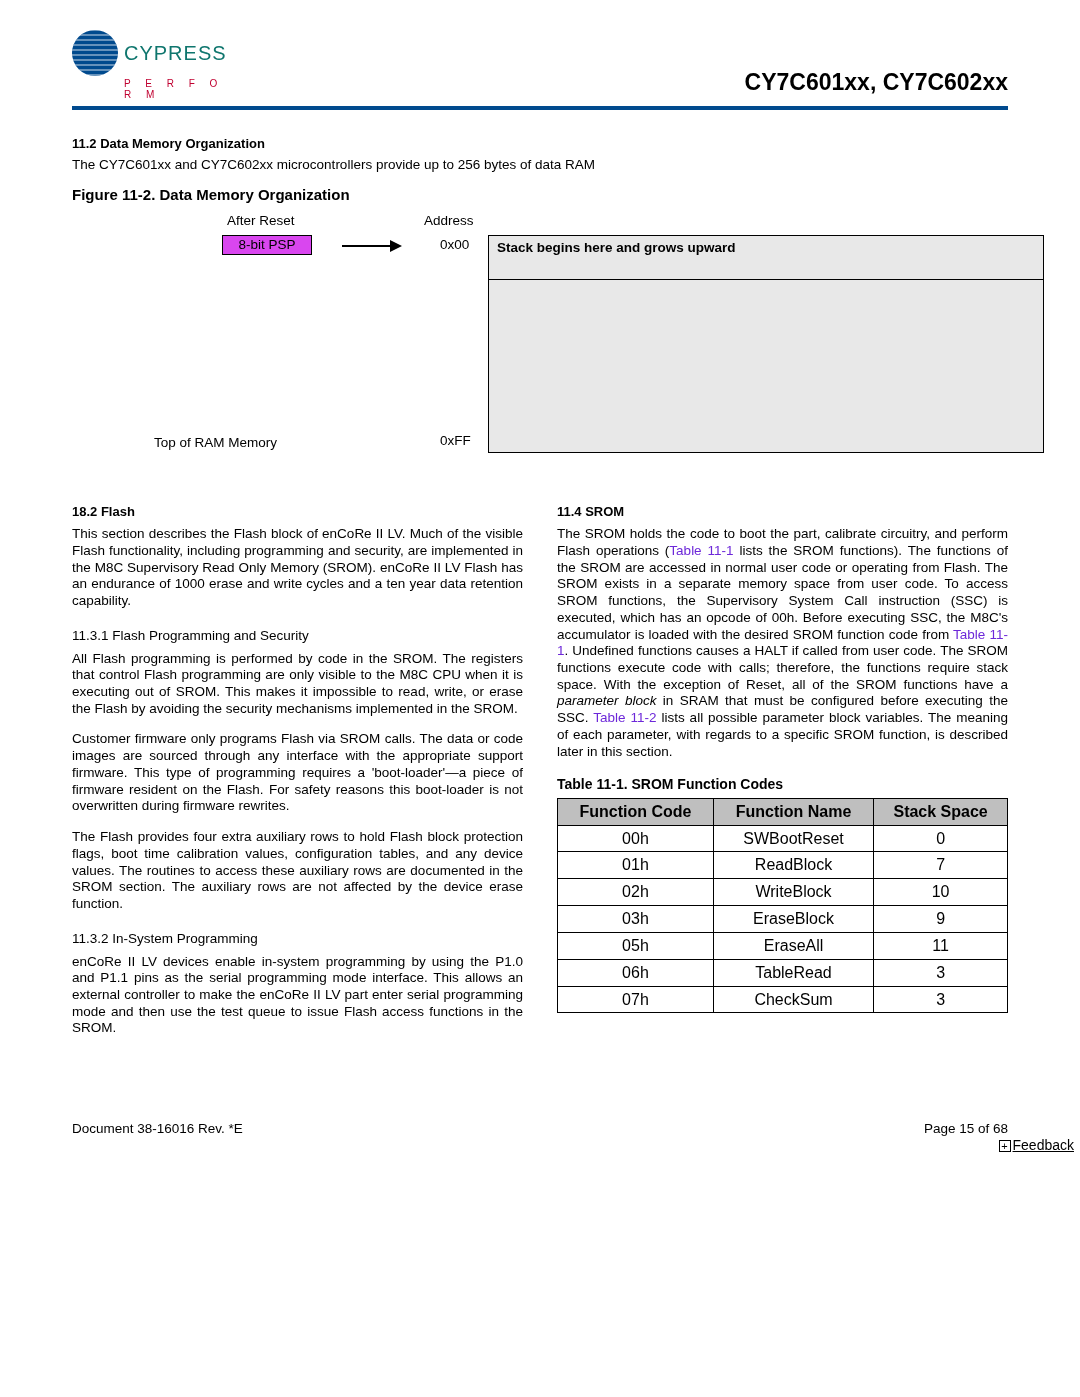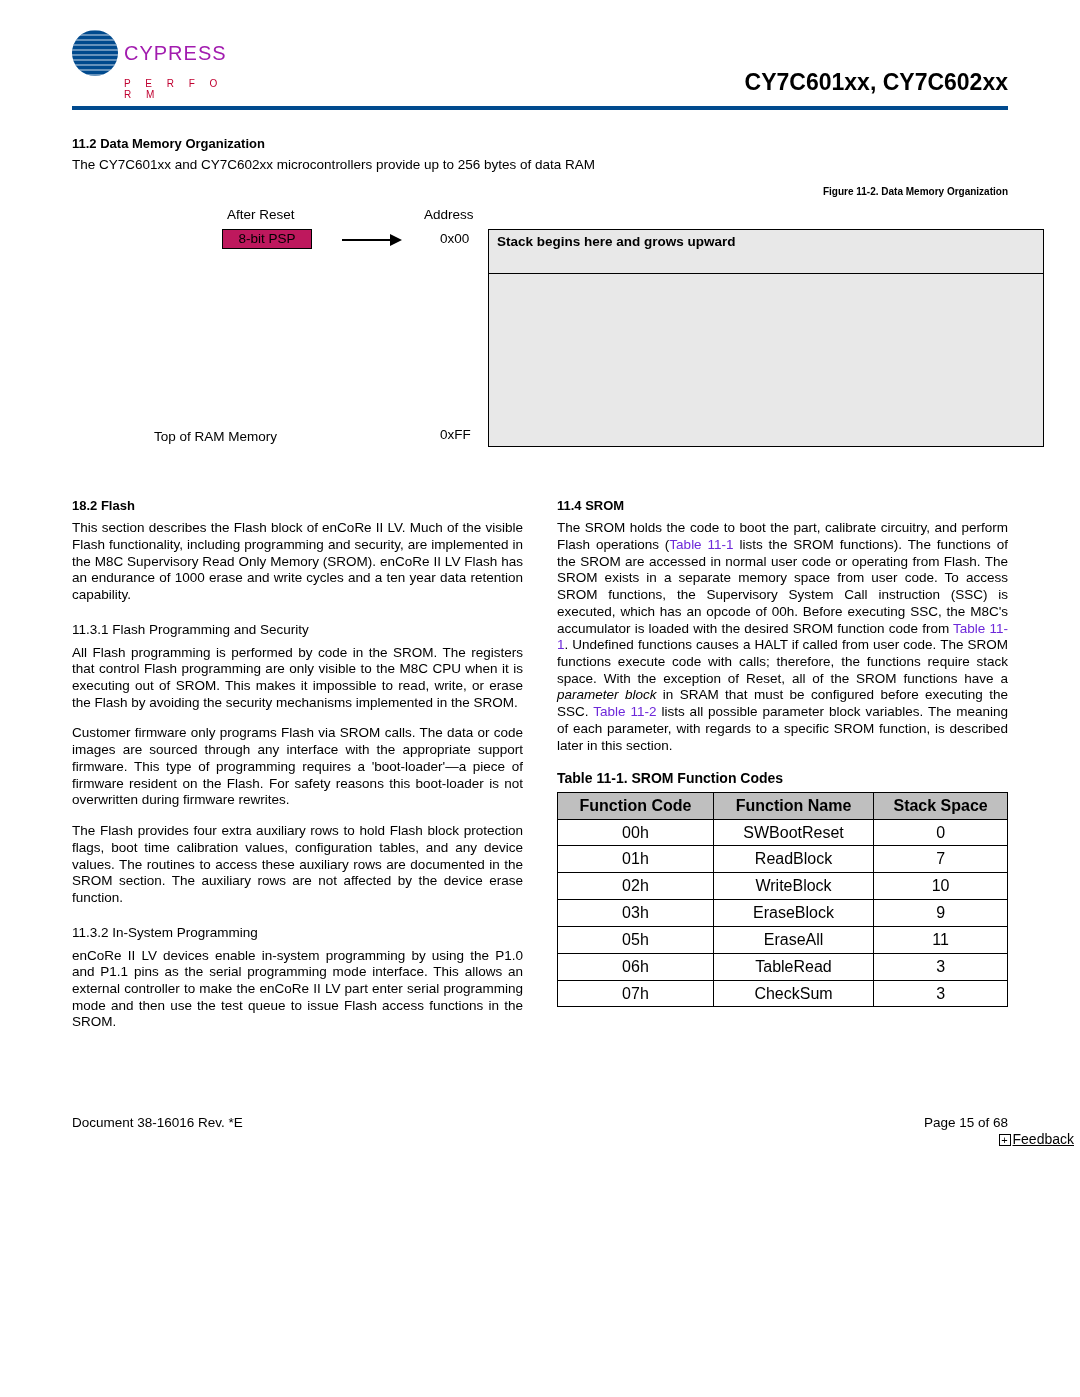--- a/index.html
+++ b/index.html
@@ -47,62 +47,62 @@
     content: "";
     position: absolute;
     left: 0; top: 0; right: 0; bottom: 0;
     background: repeating-linear-gradient(0deg, #fff 0 2px, transparent 2px 5px);
     opacity: 0.4;
   }
   .logo-text {
     font-variant: small-caps;
     letter-spacing: 1px;
     font-size: 20px;
-    color: #a21caf;
+    color: #0f766e;
     font-weight: 500;
   }
   .logo-sub {
     letter-spacing: 6px;
     font-size: 10px;
     color: #c00030;
     margin-left: 52px;
     margin-top: 2px;
   }
   .doc-title {
     font-size: 23px;
     font-weight: bold;
     margin-bottom: 4px;
   }
   h2.sec {
     font-size: 13px;
     font-weight: bold;
     margin: 26px 0 6px 0;
   }
   .figure-caption {
-    text-align: right;
-    font-weight: bold;
-    font-size: 10px;
+    text-align: left;
+    font-weight: bold;
+    font-size: 15px;
     margin: 14px 0 10px 0;
   }
   .mem-diagram {
     position: relative;
     width: 870px;
     height: 245px;
     margin-left: 70px;
   }
   .mem-lbl { position: absolute; font-size: 13.5px; }
   .psp-box {
     position: absolute;
     left: 80px; top: 22px;
     width: 90px; height: 20px;
     border: 1px solid #000;
     text-align: center;
     line-height: 18px;
     font-size: 13.5px;
-    background: #be185d;
+    background: #d946ef;
   }
   .arrow {
     position: absolute;
     left: 200px; top: 28px;
     width: 60px; height: 10px;
   }
   .arrow-line { position: absolute; top: 4px; left: 0; width: 50px; height: 2px; background: #000; }
   .arrow-head {
     position: absolute; left: 48px; top: -1px;
     width: 0; height: 0;

